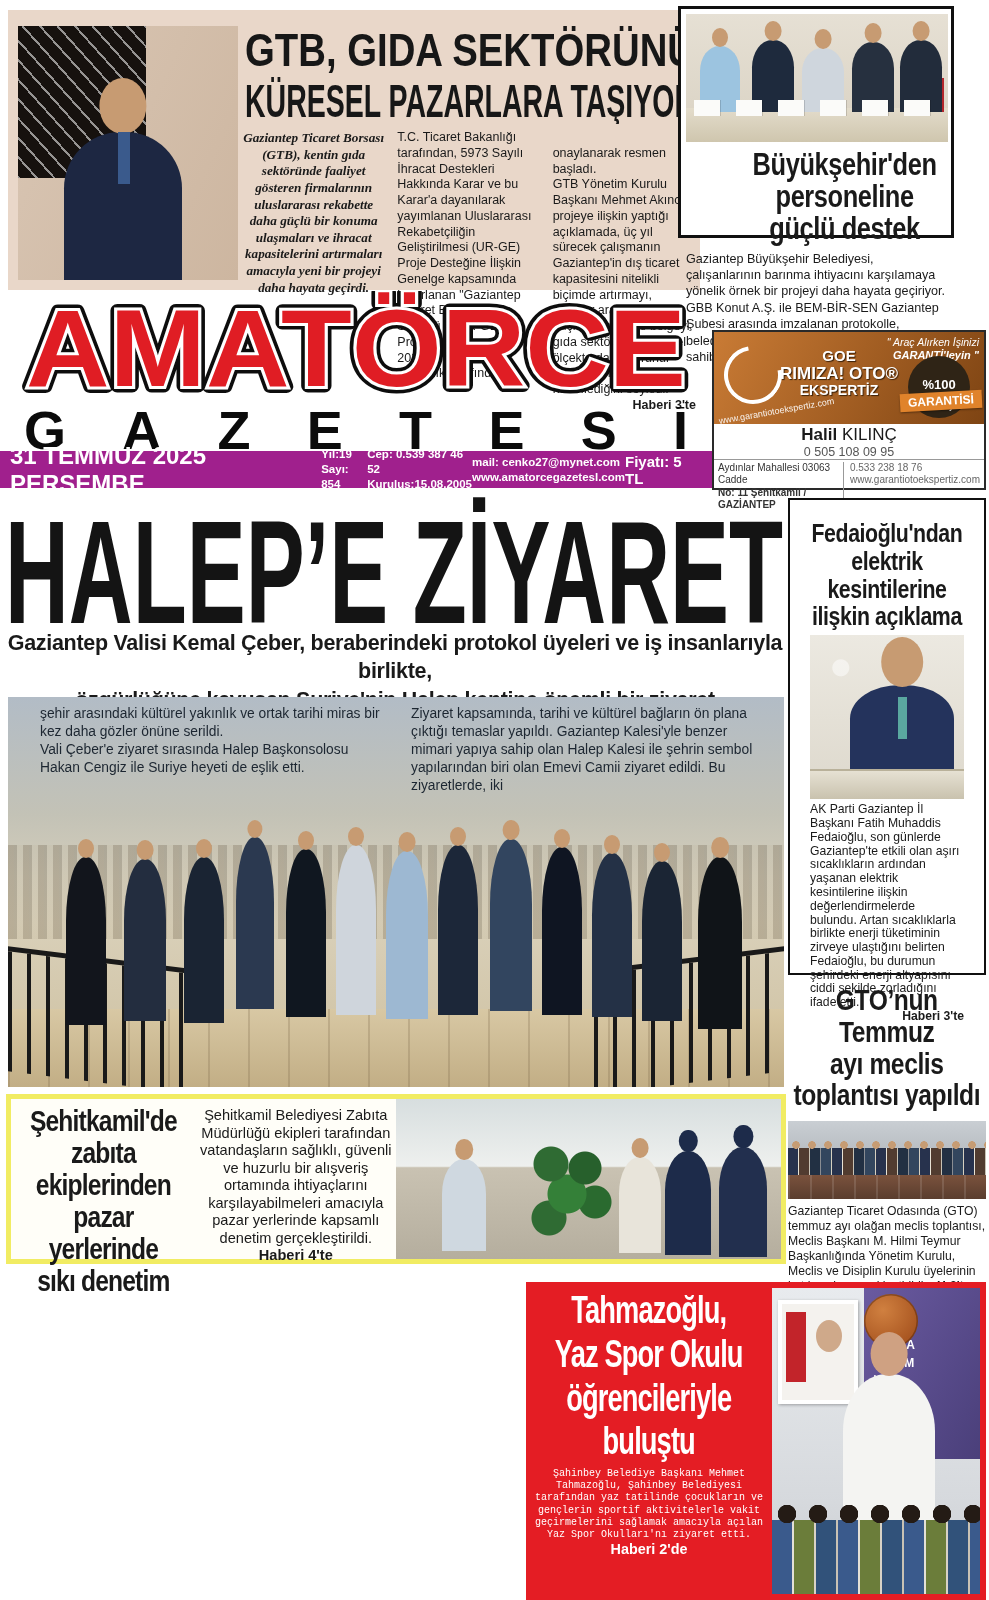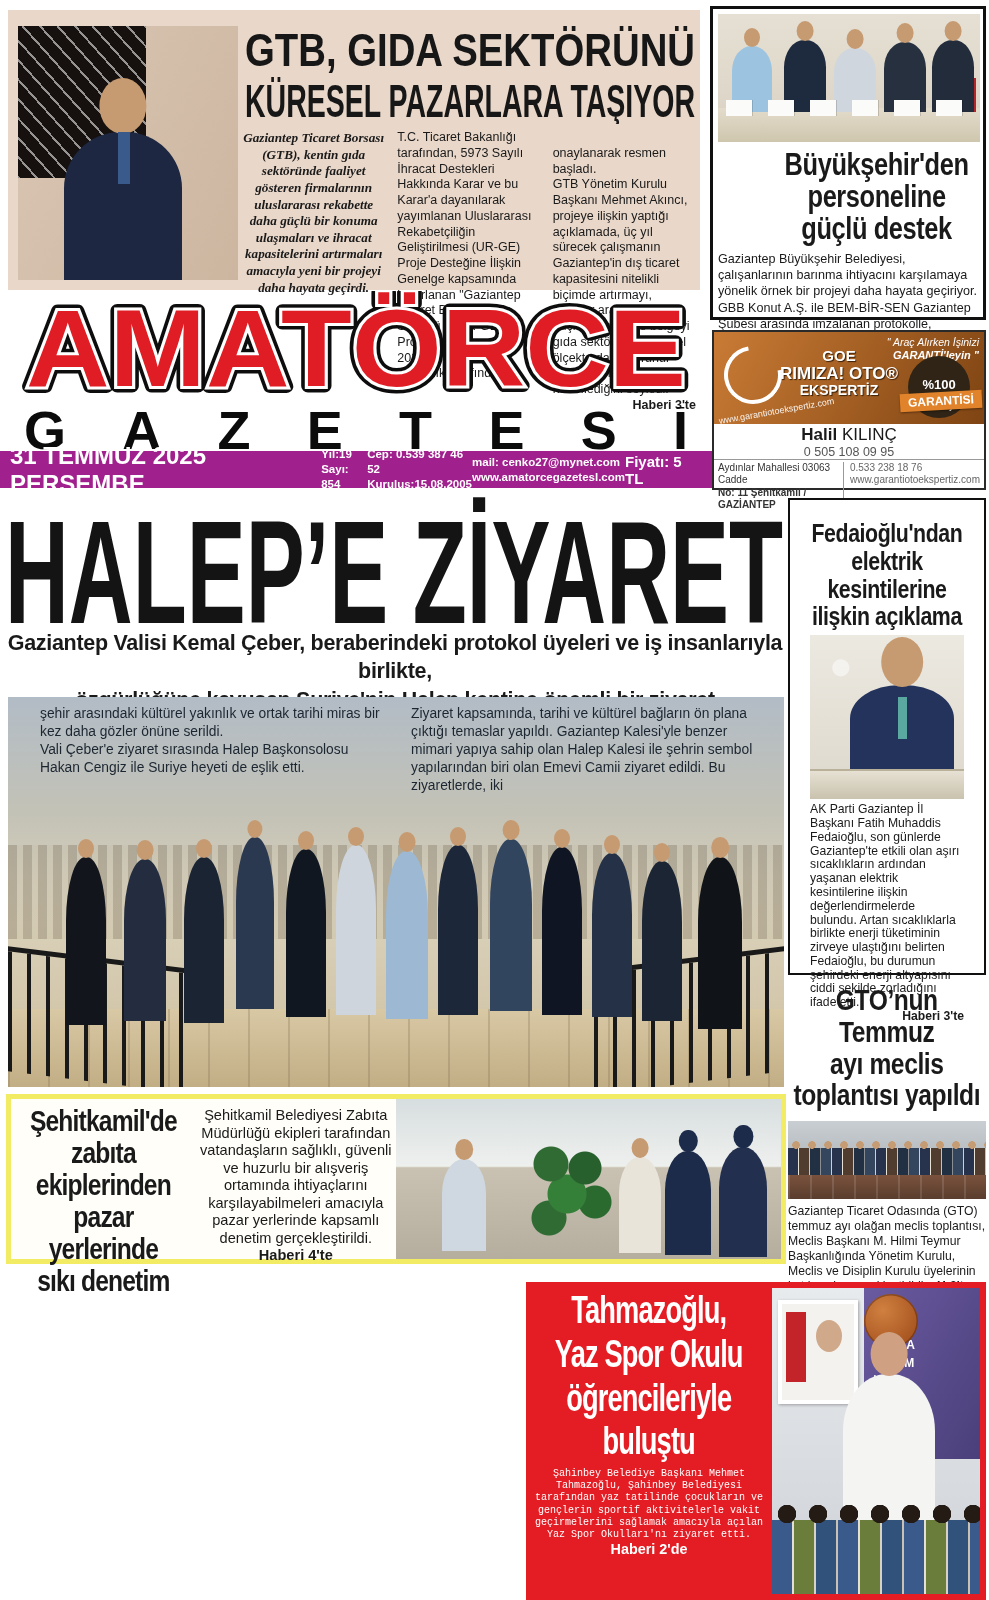--- a/index.html
+++ b/index.html
@@ -22,21 +22,21 @@
       background-size:31px 100%,132px 100%;background-repeat:repeat-x;background-position:0 0,0 18px;}
 
   
   .gtb-box{left:8px;top:10px;width:692px;height:280px;background:#e9d7c9;}
   .gtb-cols{display:flex;gap:12px;font-size:12.5px;line-height:1.26;}
   .gtb-cols p{margin:0;flex:1;}
   .col-italic{font-style:italic;text-align:center;font-weight:bold;font-family:"Liberation Serif",serif;font-size:13.2px;}
   .more{font-weight:bold;display:block;text-align:right;}
 
   
-  .buy-box{left:710px;top:6px;width:276px;height:314px;background:#fff;border:3px solid #101010;box-sizing:border-box;padding:5px;}
+  .buy-box{left:678px;top:6px;width:276px;height:232px;background:#fff;border:3px solid #101010;box-sizing:border-box;padding:5px;}
   .buy-head{font-size:31px;font-weight:bold;text-align:center;line-height:1.04;letter-spacing:-.5px;margin:7px 0 5px;}
   .buy-body{font-size:12.6px;line-height:1.3;margin:0;}
 
   
   .date-bar{left:0;top:451px;width:712px;height:37px;background:#a0208d;color:#fff;display:flex;
             align-items:center;justify-content:space-between;padding:0 14px 0 10px;box-sizing:border-box;}
   .db-date{font-size:24px;font-weight:bold;}
   .db-stack{font-size:11.5px;font-weight:bold;line-height:1.3;}
   .db-price{font-size:15px;font-weight:bold;}
 

